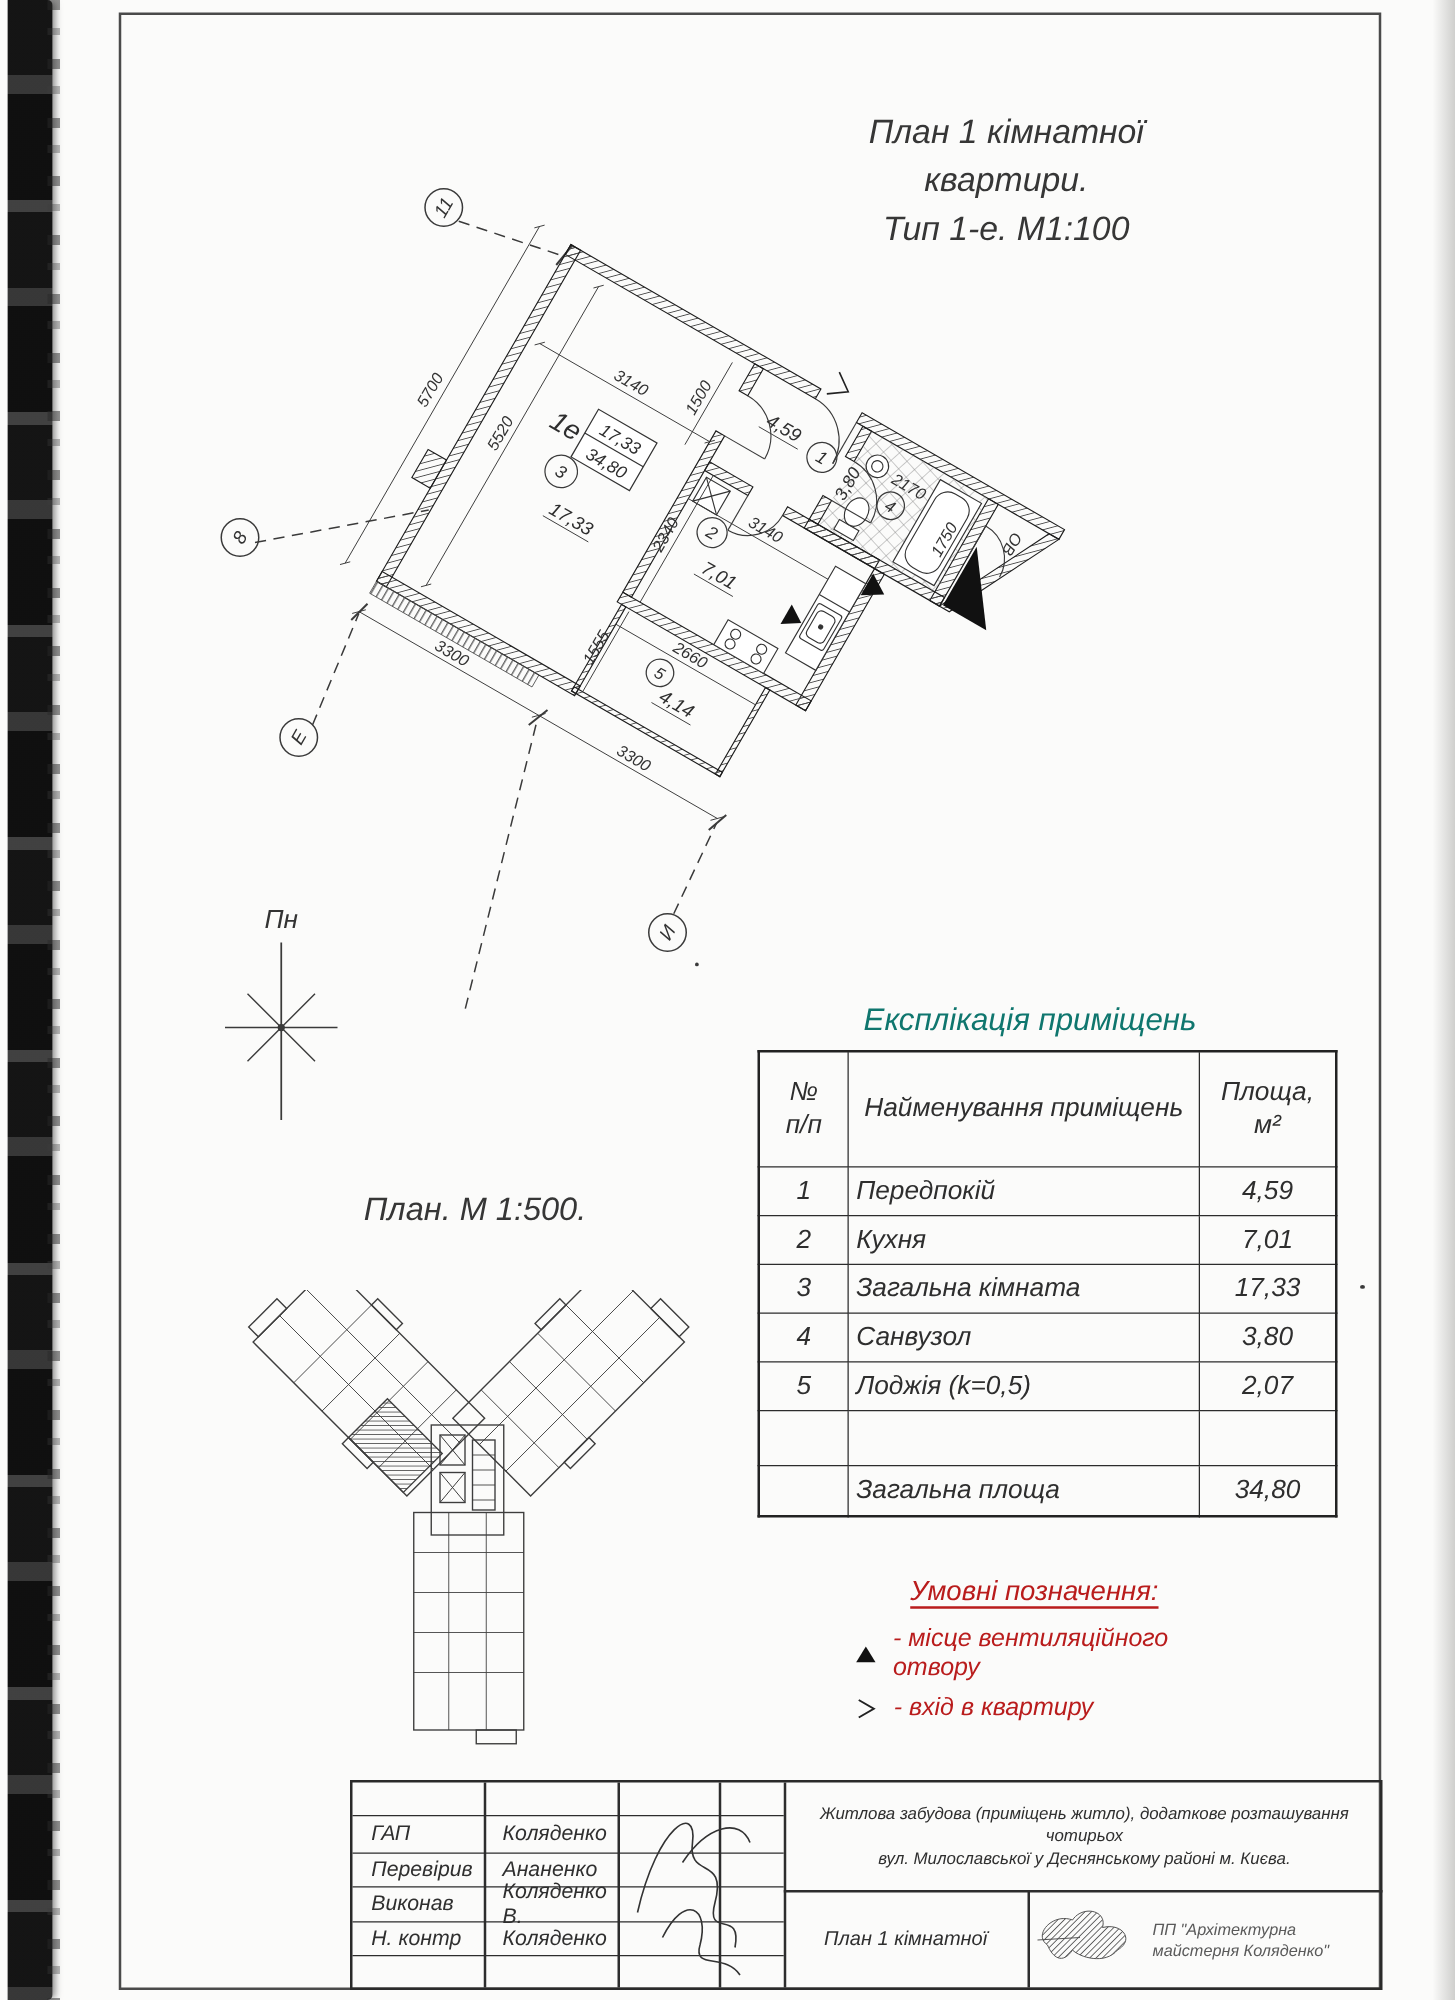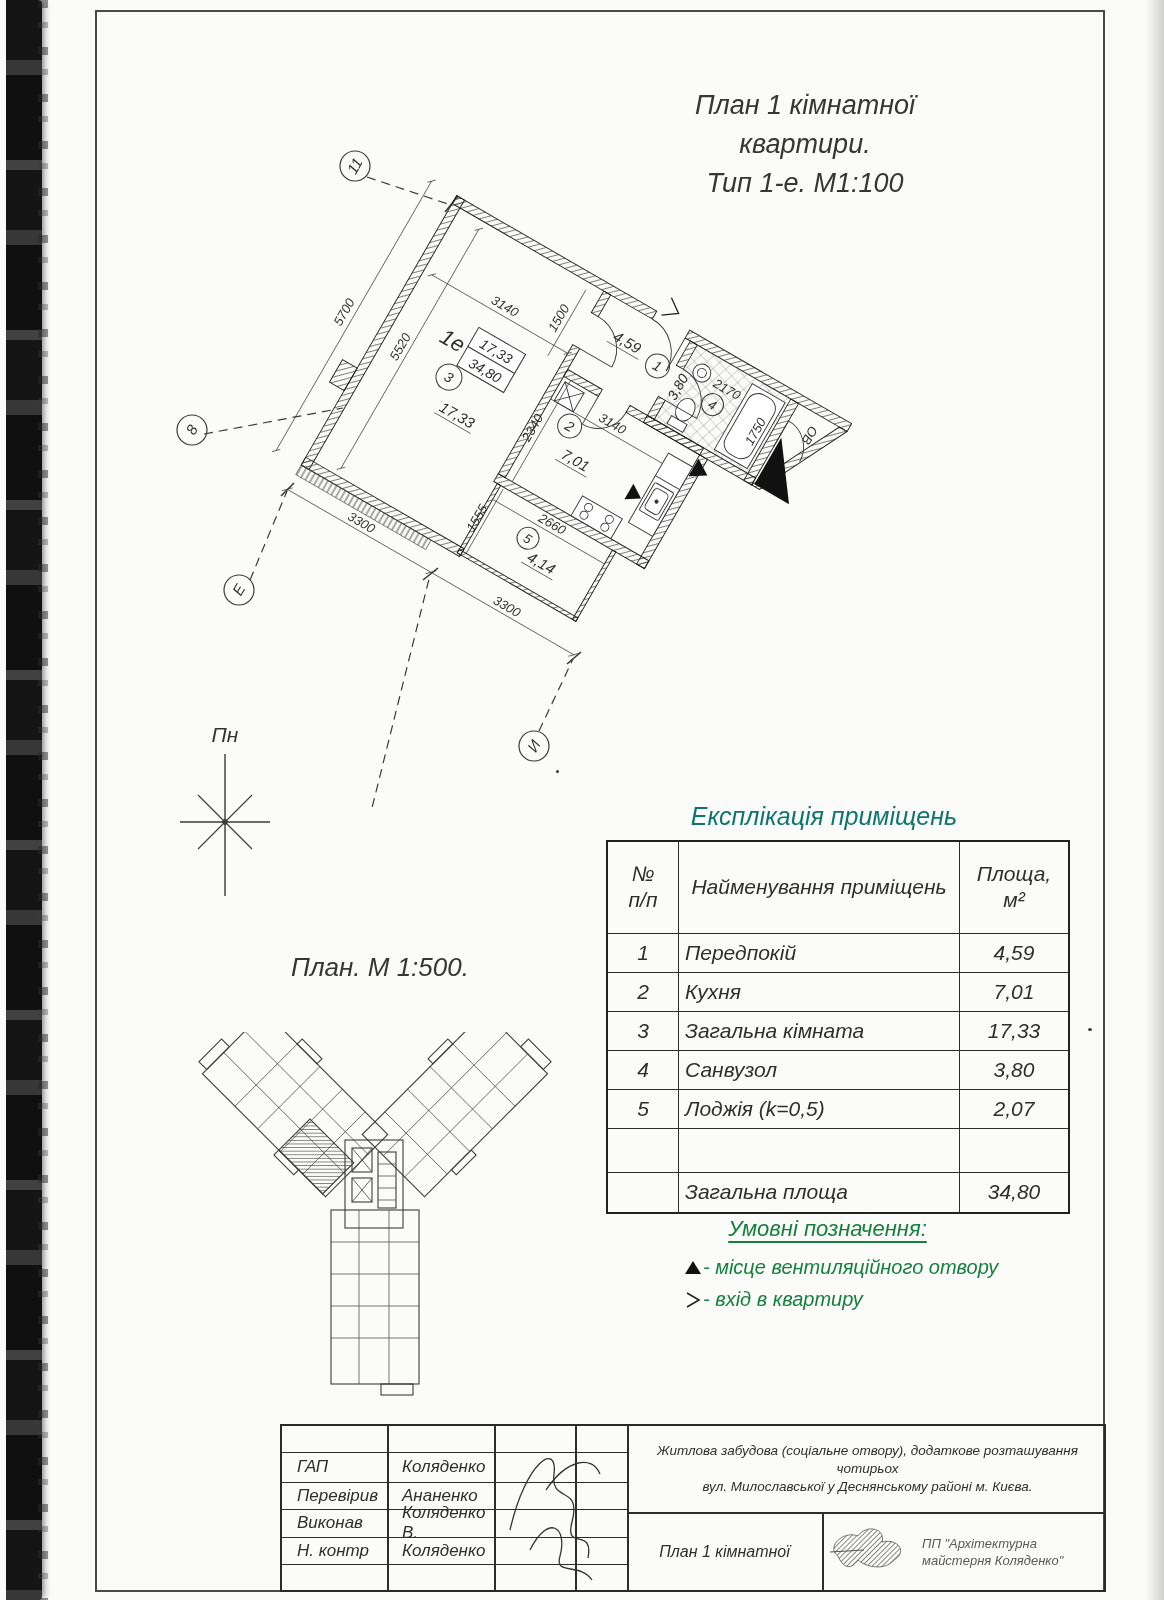--- a/index.html
+++ b/index.html
@@ -62,27 +62,27 @@
   table.expl{border:2.5px solid #222;}
   td.c-num{width:58px;text-align:center;}
   td.c-name{width:268px;text-align:left;padding-left:14px;}
   td.c-area{width:96px;text-align:center;}
   tr.hdr{height:92px;}
   tr.r{height:39px;}
   tr.r-empty{height:44px;}
   tr.r-sum{height:41px;}
   .hdr-small{font-size:21px;line-height:26px;}
   
-  .legend{left:655px;top:1216px;width:345px;color:#15803d;}
+  .legend{left:655px;top:1260px;width:345px;color:#b91c1c;}
   .legend-title{
     text-align:center;font-size:22px;
     text-decoration:underline;text-underline-offset:5px;
     margin-bottom:14px;
   }
-  .legend-item{display:flex;align-items:center;gap:0;font-size:20px;margin:9px 0 9px 28px;}
+  .legend-item{display:flex;align-items:center;gap:12px;font-size:20px;margin:9px 0 9px 28px;}
   
   .tblock{
     left:280px;top:1424px;width:826px;height:168px;
     border:2px solid #2a2a2a;box-sizing:border-box;background:transparent;
     font-style:italic;color:#2f2f2f;
   }
   .tb-line{position:absolute;background:#2d2d2d;}
   .tb-cell{position:absolute;font-size:17px;display:flex;align-items:center;padding-left:15px;box-sizing:border-box;}
   .tb-desc{
     position:absolute;left:347px;top:2px;width:477px;height:82px;
@@ -478,21 +478,21 @@
 
   <svg class="abs" style="left:214px;top:4px" width="130" height="158" viewBox="0 0 130 158">
     <g fill="none" stroke="#333" stroke-width="1.3">
       <path d="M14,100 C30,30 62,12 58,44 C54,74 86,54 76,92 C68,122 98,96 92,128"></path>
       <path d="M34,120 C52,84 72,96 64,126 C58,146 84,132 96,150"></path>
       <path d="M50,60 C70,30 96,24 104,44"></path>
     </g>
   </svg>
 
   <div class="tb-desc">
-    <div>Житлова забудова (соціальне отвору), додаткове розташування чотирьох</div>
+    <div>Житлова забудова (приміщень житло), додаткове розташування чотирьох</div>
     <div>вул. Милославської у Деснянському районі м. Києва.</div>
   </div>
 
   <div class="tb-doctitle">
     <div>План 1 кімнатної</div>
   </div>
 
   <div class="tb-stamp">
     <svg width="92" height="60" viewBox="0 0 92 60">
       <path d="M14,34 C2,26 18,8 34,14 C42,2 62,6 58,20 C74,16 84,30 70,38 C60,50 40,44 34,38 C26,50 18,44 14,34 Z" fill="url(#hatch2)" stroke="#555" stroke-width="0.8"></path>

